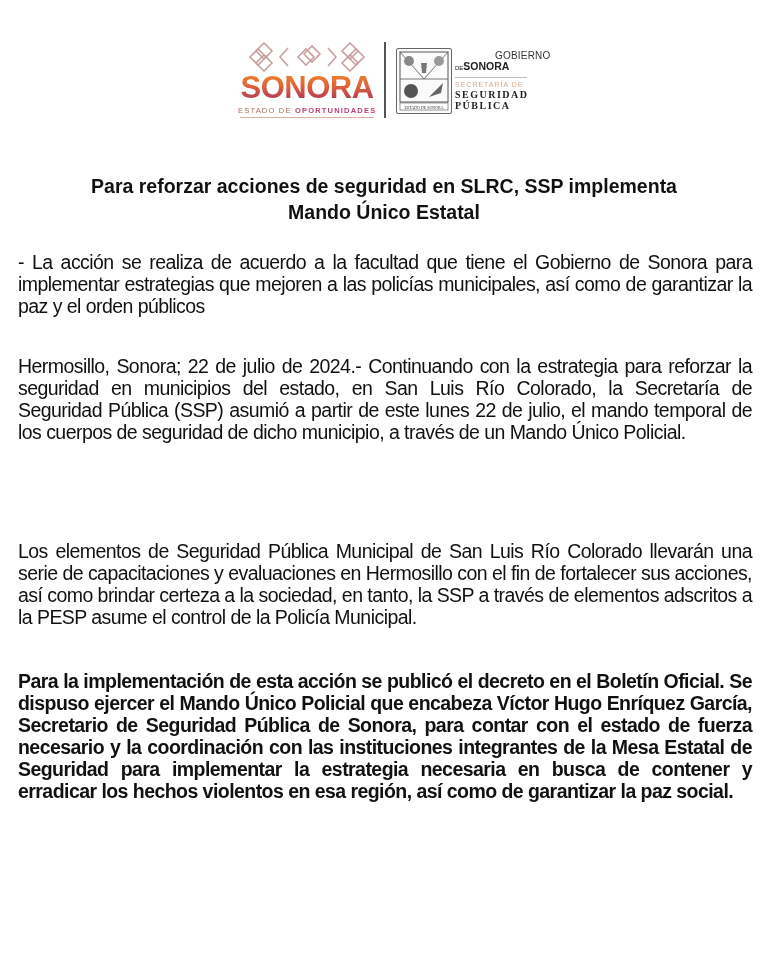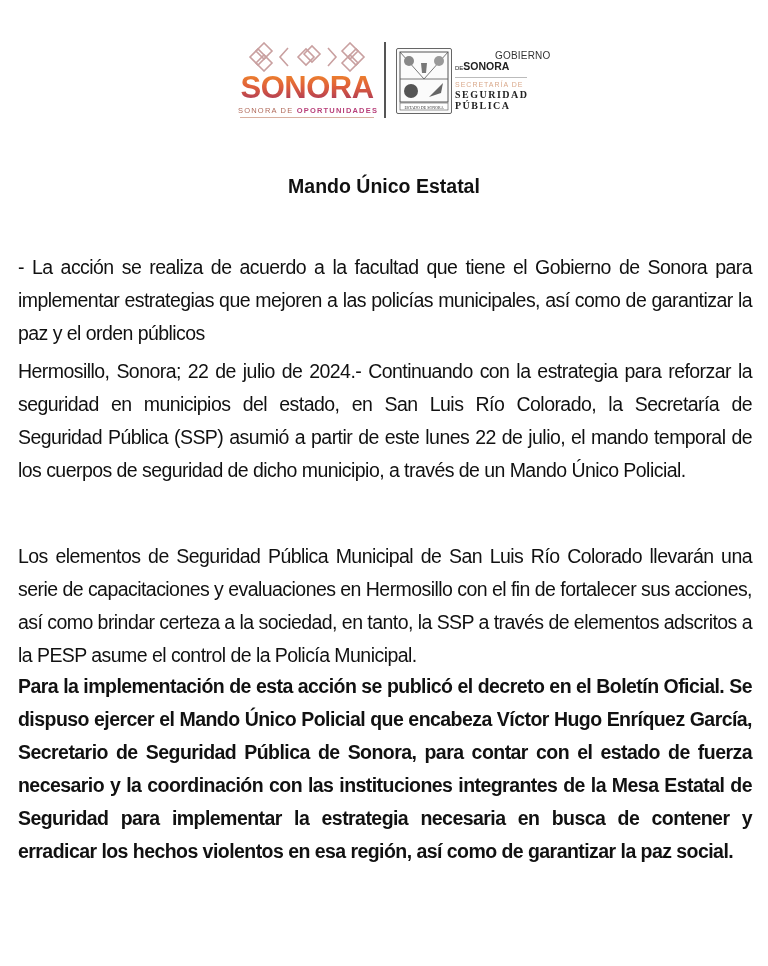--- a/index.html
+++ b/index.html
@@ -16,21 +16,21 @@
   .seal { position: absolute; left: 396px; top: 10px; width: 54px; height: 64px; border: 1.5px solid #666; border-radius: 2px; background: #fbfbfb; }
   .seal svg { position: absolute; left: 0; top: 0; }
   .gov { position: absolute; left: 455px; top: 12px; width: 80px; }
   .gov-1 { font-size: 10px; line-height: 11px; color: #333; letter-spacing: 0.2px; margin-left: 40px; }
   .gov-2 { font-size: 10.5px; line-height: 11px; color: #222; font-weight: bold; }
   .gov-2 small { font-size: 6px; font-weight: normal; }
   .gov-rule { width: 72px; height: 1px; background: #bbbbbb; margin: 3px 0 2px; }
   .gov-3 { font-size: 7px; letter-spacing: 1px; color: #d9a88a; line-height: 9px; }
   .gov-4 { font-size: 10px; letter-spacing: 1.5px; color: #222; font-weight: bold; line-height: 11px; font-family: Liberation Serif, serif; }
   .title { position: absolute; top: 173px; left: 60px; width: 648px; text-align: center; font-weight: bold; font-size: 19.5px; line-height: 26px; color: #111; }
-  .para { position: absolute; left: 18px; width: 734px; font-size: 19.5px; line-height: 33px; text-align: justify; text-align-last: left; letter-spacing: -0.55px; word-spacing: 0px; color: #111; margin: 0; font-stretch: condensed; }
+  .para { position: absolute; left: 18px; width: 734px; font-size: 19.5px; line-height: 22px; text-align: justify; text-align-last: left; letter-spacing: -0.55px; word-spacing: 0px; color: #111; margin: 0; font-stretch: condensed; }
   .p0 { top: 251px; }
   .p1 { top: 355px; }
   .p2 { top: 540px; }
   .p3 { top: 670px; font-weight: bold; }
 </style>
 </head>
 <body>
 
 <div class="header">
   <div class="brand">
@@ -42,21 +42,21 @@
         <path d="M46 6 L38 15 L46 24"></path>
         <path d="M56 15 L64 7 L72 15 L64 23 Z"></path>
           <path d="M62 12 L70 4 L78 12 L70 20 Z"></path>
         <path d="M86 6 L94 15 L86 24"></path>
         <path d="M100 9 L108 1 L116 9 L108 17 Z"></path>
           <path d="M106 15 L114 7 L122 15 L114 23 Z"></path>
           <path d="M100 21 L108 13 L116 21 L108 29 Z"></path>
       </g>
     </svg>
     <div class="brand-word">SONORA</div>
-    <div class="brand-tag"><span>SONORA DE</span> <b>OPORTUNIDADES</b></div>
+    <div class="brand-tag"><span>ESTADO DE</span> <b>OPORTUNIDADES</b></div>
     <div class="brand-rule"></div>
   </div>
 
   <div class="divider"></div>
 
   <div class="seal">
     <svg viewBox="0 0 54 64" width="54" height="64">
       <rect x="3" y="3" width="48" height="50" fill="none" stroke="#555" stroke-width="1"></rect>
       <path d="M3 3 L27 30 L51 3" fill="none" stroke="#555" stroke-width="0.8"></path>
       <path d="M3 30 L51 30" stroke="#555" stroke-width="0.8"></path>
@@ -74,19 +74,20 @@
     <div class="gov-1">GOBIERNO</div>
     <div class="gov-2"><small>DE</small><span>SONORA</span></div>
     <div class="gov-rule"></div>
     <div class="gov-3">SECRETARÍA DE</div>
     <div class="gov-4">SEGURIDAD</div>
     <div class="gov-4">PÚBLICA</div>
   </div>
 </div>
 
 <div class="title">
+  <div>Para reforzar acciones de seguridad en SLRC, SSP implementa</div>
   <div>Mando Único Estatal</div>
 </div>
 
 <p class="para p0">- La acción se realiza de acuerdo a la facultad que tiene el Gobierno de Sonora para implementar estrategias que mejoren a las policías municipales, así como de garantizar la paz y el orden públicos</p>
 <p class="para p1">Hermosillo, Sonora; 22 de julio de 2024.- Continuando con la estrategia para reforzar la seguridad en  municipios del estado, en San Luis Río Colorado, la Secretaría de Seguridad Pública (SSP) asumió a partir de este lunes 22 de julio, el mando temporal de los cuerpos de seguridad de dicho municipio, a través de un Mando Único Policial.</p>
 <p class="para p2">Los elementos de Seguridad Pública Municipal de San Luis Río Colorado llevarán una serie de capacitaciones y evaluaciones en Hermosillo con el fin de fortalecer sus acciones, así como brindar certeza a la sociedad, en tanto, la SSP a través de elementos adscritos a la PESP asume el control de la Policía Municipal.</p>
 <p class="para p3">Para la implementación de esta acción se publicó el decreto en el Boletín Oficial. Se dispuso ejercer el Mando Único Policial que encabeza Víctor Hugo Enríquez García, Secretario de Seguridad Pública de Sonora, para contar con el estado de fuerza necesario y la coordinación con las instituciones integrantes de la Mesa Estatal de Seguridad para implementar la estrategia necesaria en busca de contener y erradicar los hechos violentos en esa región, así como de garantizar la paz social.</p>
 
 </body></html>

